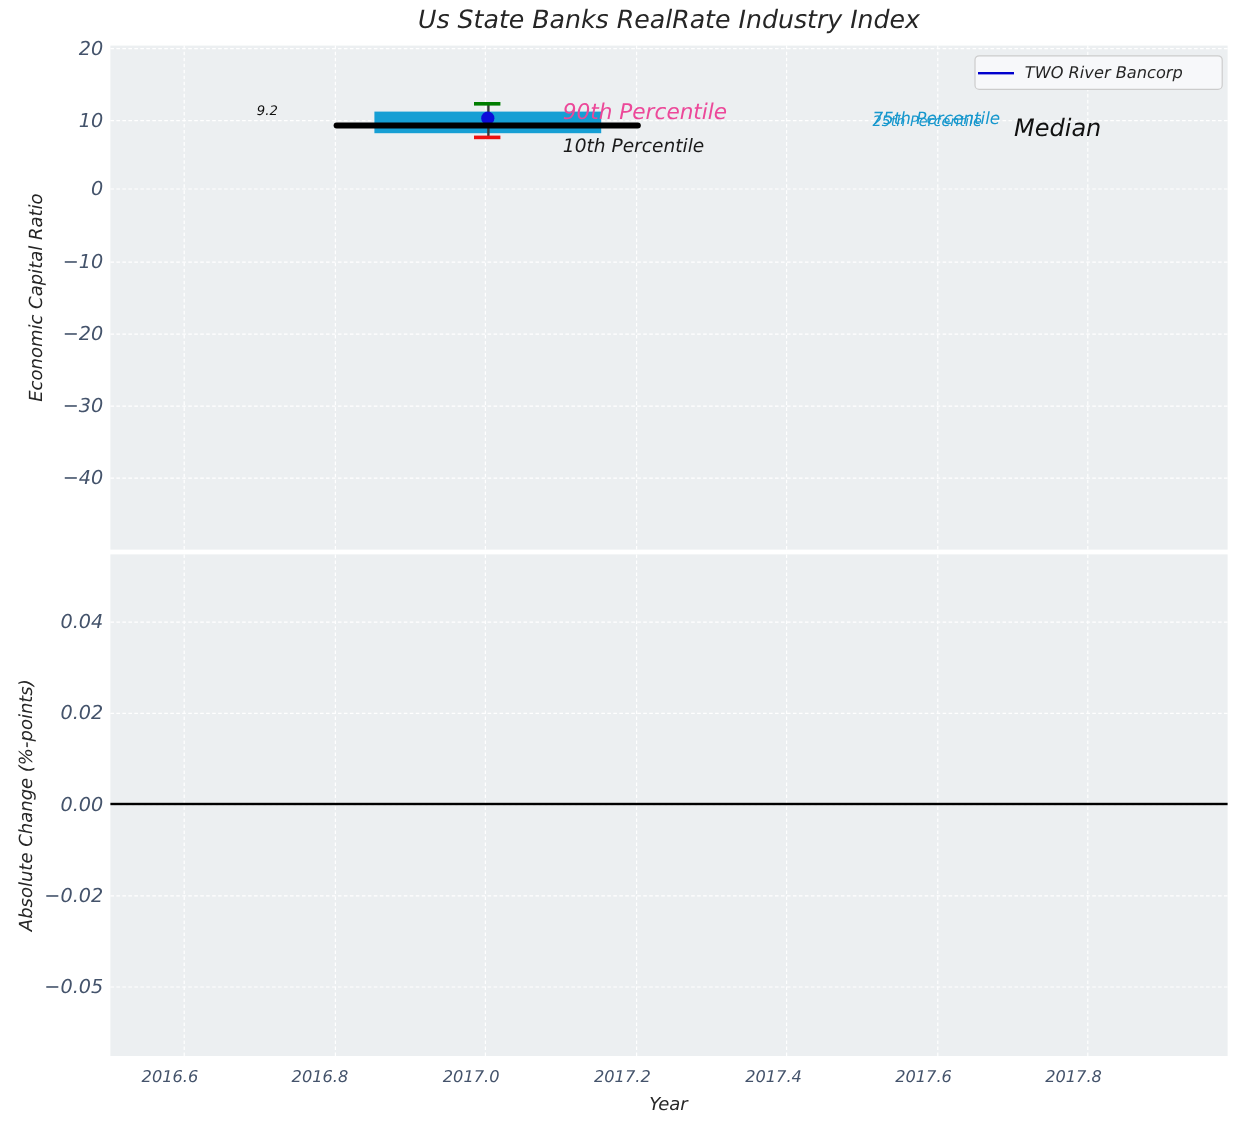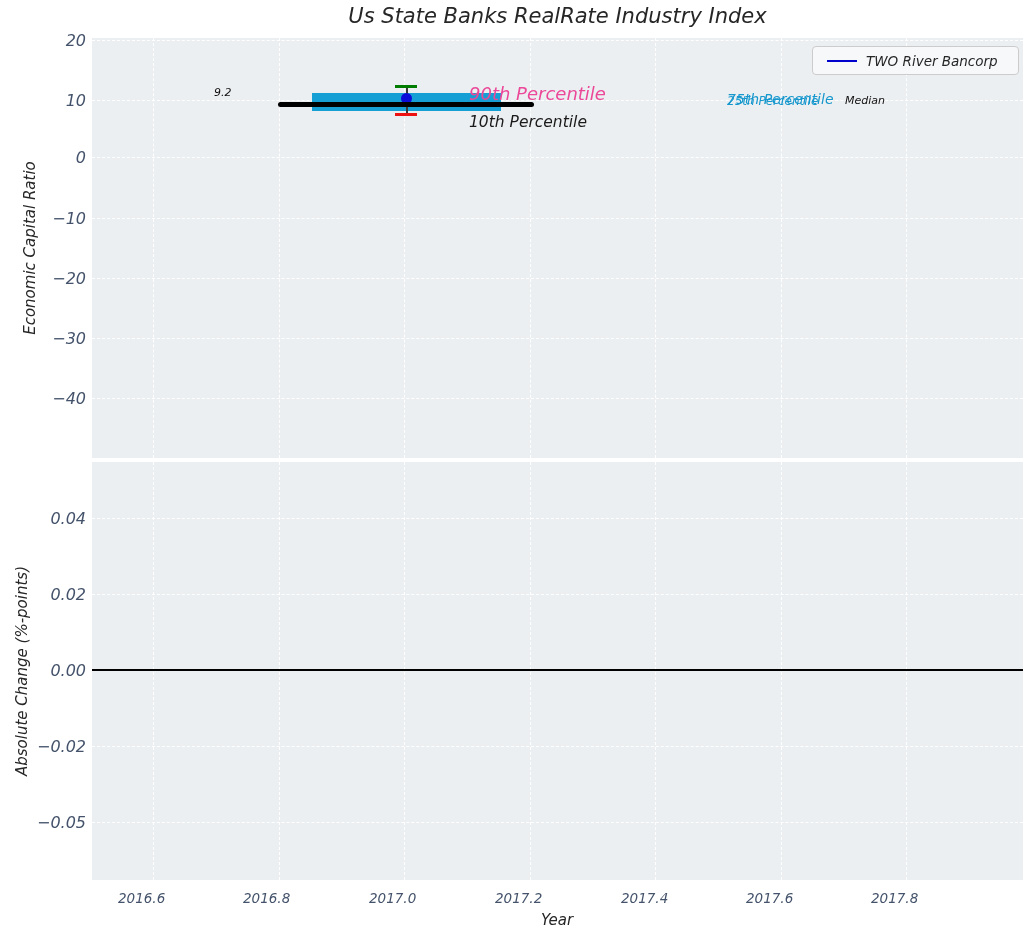--- a/index.html
+++ b/index.html
@@ -36,26 +36,26 @@
   #company-marker{position:absolute;left:401px;top:93px;width:11px;height:11px;border-radius:50%;background:#0d0dd9;}
   #median-line{position:absolute;left:278px;top:102px;width:256px;height:5px;border-radius:2.5px;background:#000000;}
   #zero-line{position:absolute;left:92px;top:669px;width:931px;height:2px;background:#000000;}
   
   .anno{position:absolute;white-space:nowrap;}
   #anno-median-value{left:214px;top:86px;font-size:11px;color:#111111;}
   #anno-p90{left:469px;top:83px;font-size:18px;color:#ec4899;}
   #anno-p10{left:469px;top:113px;font-size:15.5px;color:#1a1a1a;}
   #anno-p75{left:727px;top:91px;font-size:14px;color:#1697cd;}
   #anno-p25{left:727px;top:94px;font-size:12px;color:#1697cd;}
-  #anno-median{left:845px;top:94px;font-size:11px;color:#111111;}
+  #anno-median{left:845px;top:94px;font-size:20px;color:#111111;}
   
   #legend{
     position:absolute;left:812px;top:46px;width:207px;height:29px;
     background:#f7f8fa;border:1px solid #cccccc;border-radius:4px;
-    display:flex;align-items:center;box-sizing:border-box;padding-left:14px;
+    display:flex;align-items:center;box-sizing:border-box;padding-left:2px;
   }
   #legend-line{width:30px;height:0;border-top:2.5px solid #0000cd;margin-right:9px;}
   #legend-label{font-size:13.5px;color:#262626;}
 </style>
 </head>
 <body>
 
 <div id="figure">
 
   <div id="chart-title">Us State Banks RealRate Industry Index</div>

